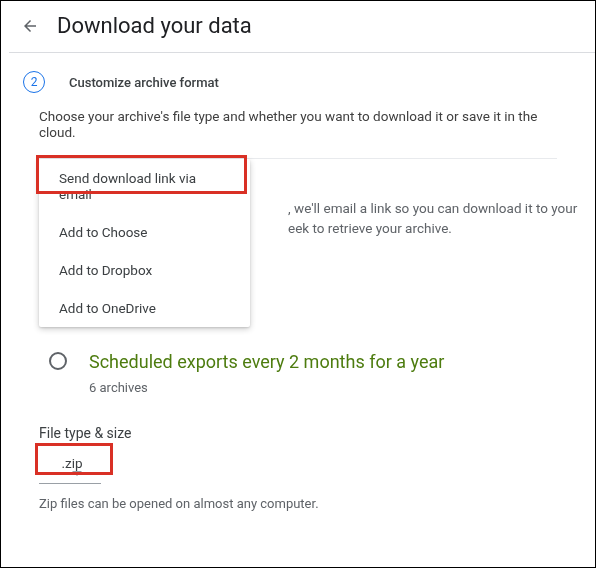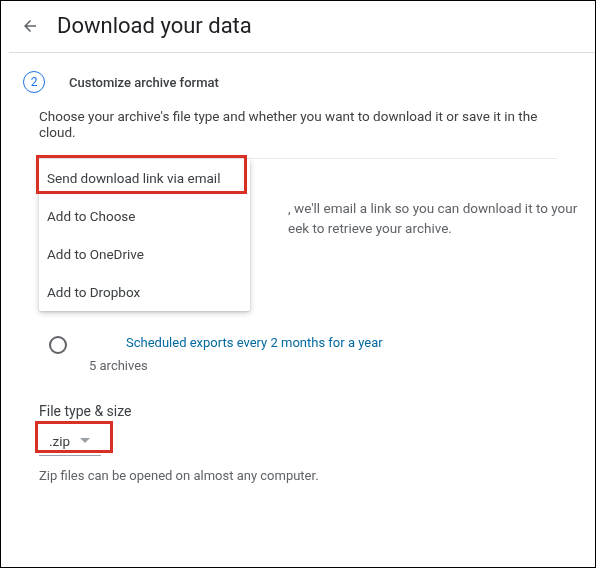--- a/index.html
+++ b/index.html
@@ -74,21 +74,21 @@
     .dropdown-menu {
       position: relative;
       width: 211px;
       background: #fff;
       box-shadow: 0 2px 6px rgba(0,0,0,0.2), 0 1px 2px rgba(0,0,0,0.12);
       border-radius: 2px;
       margin-left: 0;
       z-index: 10;
     }
     .dropdown-item {
-      padding: 11px 8px;
+      padding: 11px 20px;
       font-size: 13.5px;
       color: #3c4043;
       cursor: pointer;
     }
     .dropdown-item.selected {
       position: relative;
     }
     .highlight-red {
       border: 3px solid #d93025;
       position: absolute;
@@ -123,23 +123,22 @@
       width: 18px;
       height: 18px;
       border: 2px solid #5f6368;
       border-radius: 50%;
       margin-right: 22px;
       margin-top: 1px;
       flex-shrink: 0;
     }
     .radio-texts { }
     .radio-label {
-      font-size: 13px;
-      color: #0369a1;
-      margin-left: 37px;
+      font-size: 18px;
+      color: #4d7c0f;
     }
     .radio-sub {
       font-size: 13px;
       color: #5f6368;
       margin-top: 8px;
     }
     .section-label2 {
       font-size: 14px;
       color: #3c4043;
       margin-top: 30px;
@@ -147,20 +146,21 @@
     }
     .select-box {
       display: inline-flex;
       align-items: center;
       border-bottom: 1px solid #9aa0a6;
       padding: 6px 6px 6px 10px;
       font-size: 13.5px;
       color: #3c4043;
       min-width: 62px;
       position: relative;
+      flex-direction: column;
     }
     .select-box .caret {
       margin-left: 10px;
     }
     .caret svg { display: block; }
     .highlight-2 {
       position: absolute;
       top: -6px;
       left: -4px;
       width: 78px;
@@ -200,38 +200,38 @@
   <div class="reveal-wrap">
     <div class="dropdown-menu">
       <div class="dropdown-item selected">
         <span>Send download link via email</span>
         <div class="highlight-red highlight-1"></div>
       </div>
       <div class="dropdown-item">
         <span>Add to Choose</span>
       </div>
       <div class="dropdown-item">
+        <span>Add to Dropbox</span>
+      </div>
+      <div class="dropdown-item">
         <span>Add to OneDrive</span>
-      </div>
-      <div class="dropdown-item">
-        <span>Add to Dropbox</span>
       </div>
     </div>
     <div class="reveal-text-row">
       <div class="reveal-text" style="margin-top:40px;">, we'll email a link so you can download it to your</div>
       <div class="reveal-text">eek to retrieve your archive.</div>
     </div>
   </div>
 
   <div class="frequency-area">
     <div class="radio-row">
       <div class="radio-outer"></div>
       <div class="radio-texts">
         <div class="radio-label">Scheduled exports every 2 months for a year</div>
-        <div class="radio-sub">5 archives</div>
+        <div class="radio-sub">6 archives</div>
       </div>
     </div>
   </div>
 
   <div class="section-label2">File type &amp; size</div>
 
   <div style="position:relative; display:inline-block;">
     <div class="select-box">
       <span>.zip</span>
       <span class="caret">

